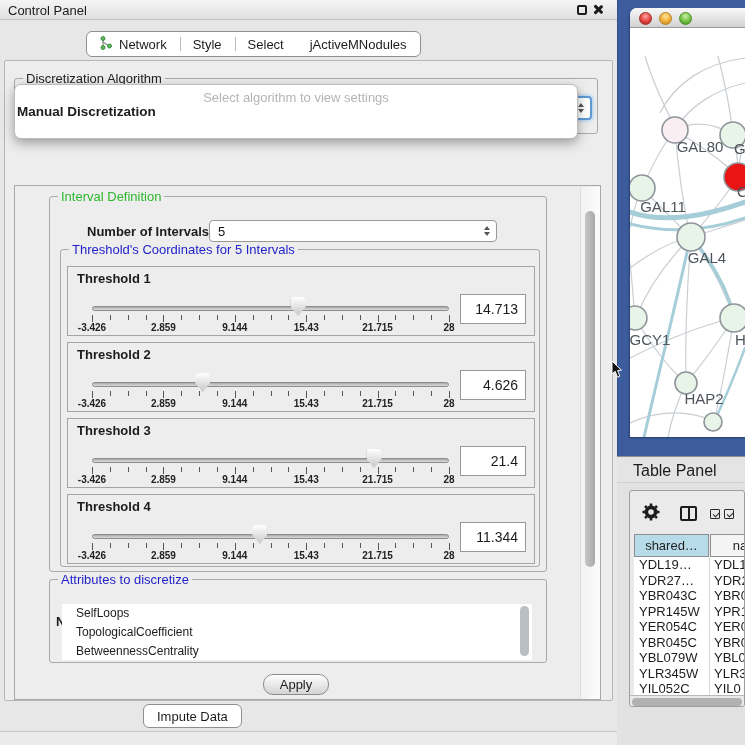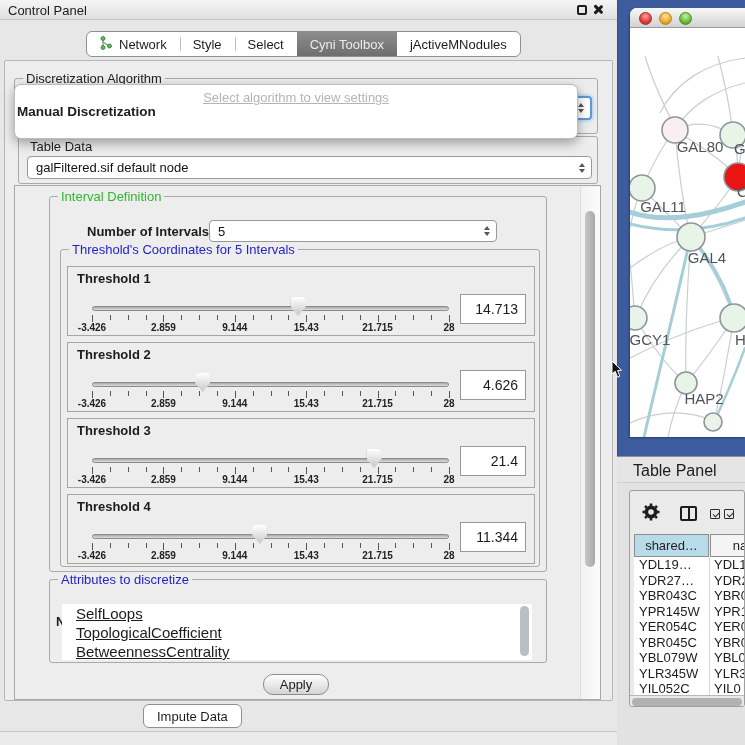--- a/index.html
+++ b/index.html
@@ -39,21 +39,21 @@
 .combo { position:absolute; background:#fff; border:1px solid #999; border-radius:4px;
   display:flex; align-items:center; padding-left:8px; font-size:13px; color:#111; }
 .stepper { position:absolute; right:6px; top:50%; transform:translateY(-50%); display:flex; flex-direction:column; gap:2px; }
 .tri-up { width:0; height:0; border-left:3.5px solid transparent; border-right:3.5px solid transparent; border-bottom:4.5px solid #555; }
 .tri-down { width:0; height:0; border-left:3.5px solid transparent; border-right:3.5px solid transparent; border-top:4.5px solid #555; }
 .combo-focus { border:2px solid #5d9ad6; box-shadow:0 0 4px #86b8e8; z-index:10; }
 
 
 .popup { position:absolute; left:14px; top:84px; width:564px; height:55px; background:#fff;
   border:1px solid #bcbcbc; border-radius:7px; box-shadow:0 4px 12px rgba(0,0,0,.35); z-index:40; }
-.popup .hint { position:absolute; top:5px; left:0; width:100%; text-align:center; color:#b4b4b4; font-size:13px;text-decoration:underline; }
+.popup .hint { position:absolute; top:5px; left:0; width:100%; text-align:center; color:#b4b4b4; font-size:13px; }
 .popup-opts { position:absolute; top:19px; left:2px; right:10px; }
 .popup-opt { line-height:16px; font-size:13.5px; white-space:nowrap; }
 .popup-opt.bold { font-weight:700; }
 
 
 .scrollpane { position:absolute; left:14px; top:185px; width:587px; height:515px;
   background:#ededed; border:1px solid #a8a8a8; }
 .vscroll-track { position:absolute; left:565px; top:1px; width:20px; height:512px;
   background:linear-gradient(to right,#f2f2f2,#fcfcfc); border-left:1px solid #dcdcdc; }
 .vscroll-thumb { position:absolute; left:4px; top:24px; width:10px; height:356px; border-radius:5px;
@@ -71,21 +71,21 @@
 .ticks { position:absolute; left:0; top:48px; width:100%; height:8px; }
 .tick { position:absolute; width:1px; height:5px; background:#555; }
 .tick.major { height:7px; }
 .t-ticklabels { position:absolute; left:0; top:55px; width:100%; height:12px; }
 .t-ticklabels span { position:absolute; transform:translateX(-50%); font-size:10px; font-weight:700; color:#222; }
 .t-value { position:absolute; right:8px; top:27px; width:66px; height:30px; background:#fff;
   border:1px solid #989898; font-size:14px; line-height:28px; text-align:right; padding-right:7px; }
 
 
 .attr-list { position:absolute; left:12px; top:24px; width:470px; height:56px; background:#fff; overflow:hidden; }
-.attr-item { line-height:19px; padding-left:14px; font-size:15px; white-space:nowrap;text-decoration:underline; }
+.attr-item { line-height:19px; padding-left:14px; font-size:12px; white-space:nowrap; }
 .attr-scroll { position:absolute; right:3px; top:2px; width:9px; height:50px; border-radius:5px; background:#b9bfc4; }
 
 .apply-btn { position:absolute; left:248px; top:488px; width:66px; height:21px; border:1px solid #8d8d8d;
   border-radius:10px; background:linear-gradient(#fefefe,#d4d4d4); font-size:13px; text-align:center; line-height:19px; }
 
 .bottom-strip { position:absolute; left:0; top:731px; width:617px; height:14px; background:#ebebeb; border-top:1px solid #c6c6c6; }
 
 
 .right-region { position:absolute; left:617px; top:0; width:128px; height:745px; background:#e2e2e2; }
 .blue-frame { position:absolute; left:0; top:0; width:128px; height:456px; background:#3c5c9d; border-left:1px solid #31508d; }
@@ -155,23 +155,20 @@
           </svg>
         </span>
         <span>Network</span>
       </div>
       <div class="tab sep">
         <span>Style</span>
       </div>
       <div class="tab sep">
         <span>Select</span>
       </div>
-      <div class="tab selected">
-        <span>Cyni Toolbox</span>
-      </div>
       <div class="tab">
         <span>jActiveMNodules</span>
       </div>
     </div>
 
     <div class="content-bg"></div>
 
     <div class="gb" style="left:14px; top:78px; width:584px; height:56px;">
       <span class="gb-title">Discretization Algorithm</span>
     </div>
@@ -183,30 +180,20 @@
         </span>
     </div>
 
     <div class="popup">
       <div class="hint">Select algorithm to view settings</div>
       <div class="popup-opts" id="popup-opts">
           <div class="popup-opt bold">Manual Discretization</div>
         </div>
     </div>
 
-    <div class="gb" style="left:18px; top:136px; width:580px; height:48px;">
-      <span class="gb-title" style="top:3px;">Table Data</span>
-      <div class="combo" style="left:8px; top:19px; width:565px; height:23px;">
-        <span>galFiltered.sif default node</span>
-        <span class="stepper">
-            <span class="tri-up"></span>
-            <span class="tri-down"></span>
-          </span>
-      </div>
-    </div>
 
     <div class="scrollpane">
 
       <div class="gb" style="left:34px; top:10px; width:498px; height:376px;">
         <span class="gb-title green">Interval Definition</span>
 
         <span style="position:absolute; left:37px; top:27px; font-weight:700;">Number of Intervals</span>
         <div class="combo" style="left:159px; top:23px; width:288px; height:22px;">
           <span>5</span>
           <span class="stepper">

